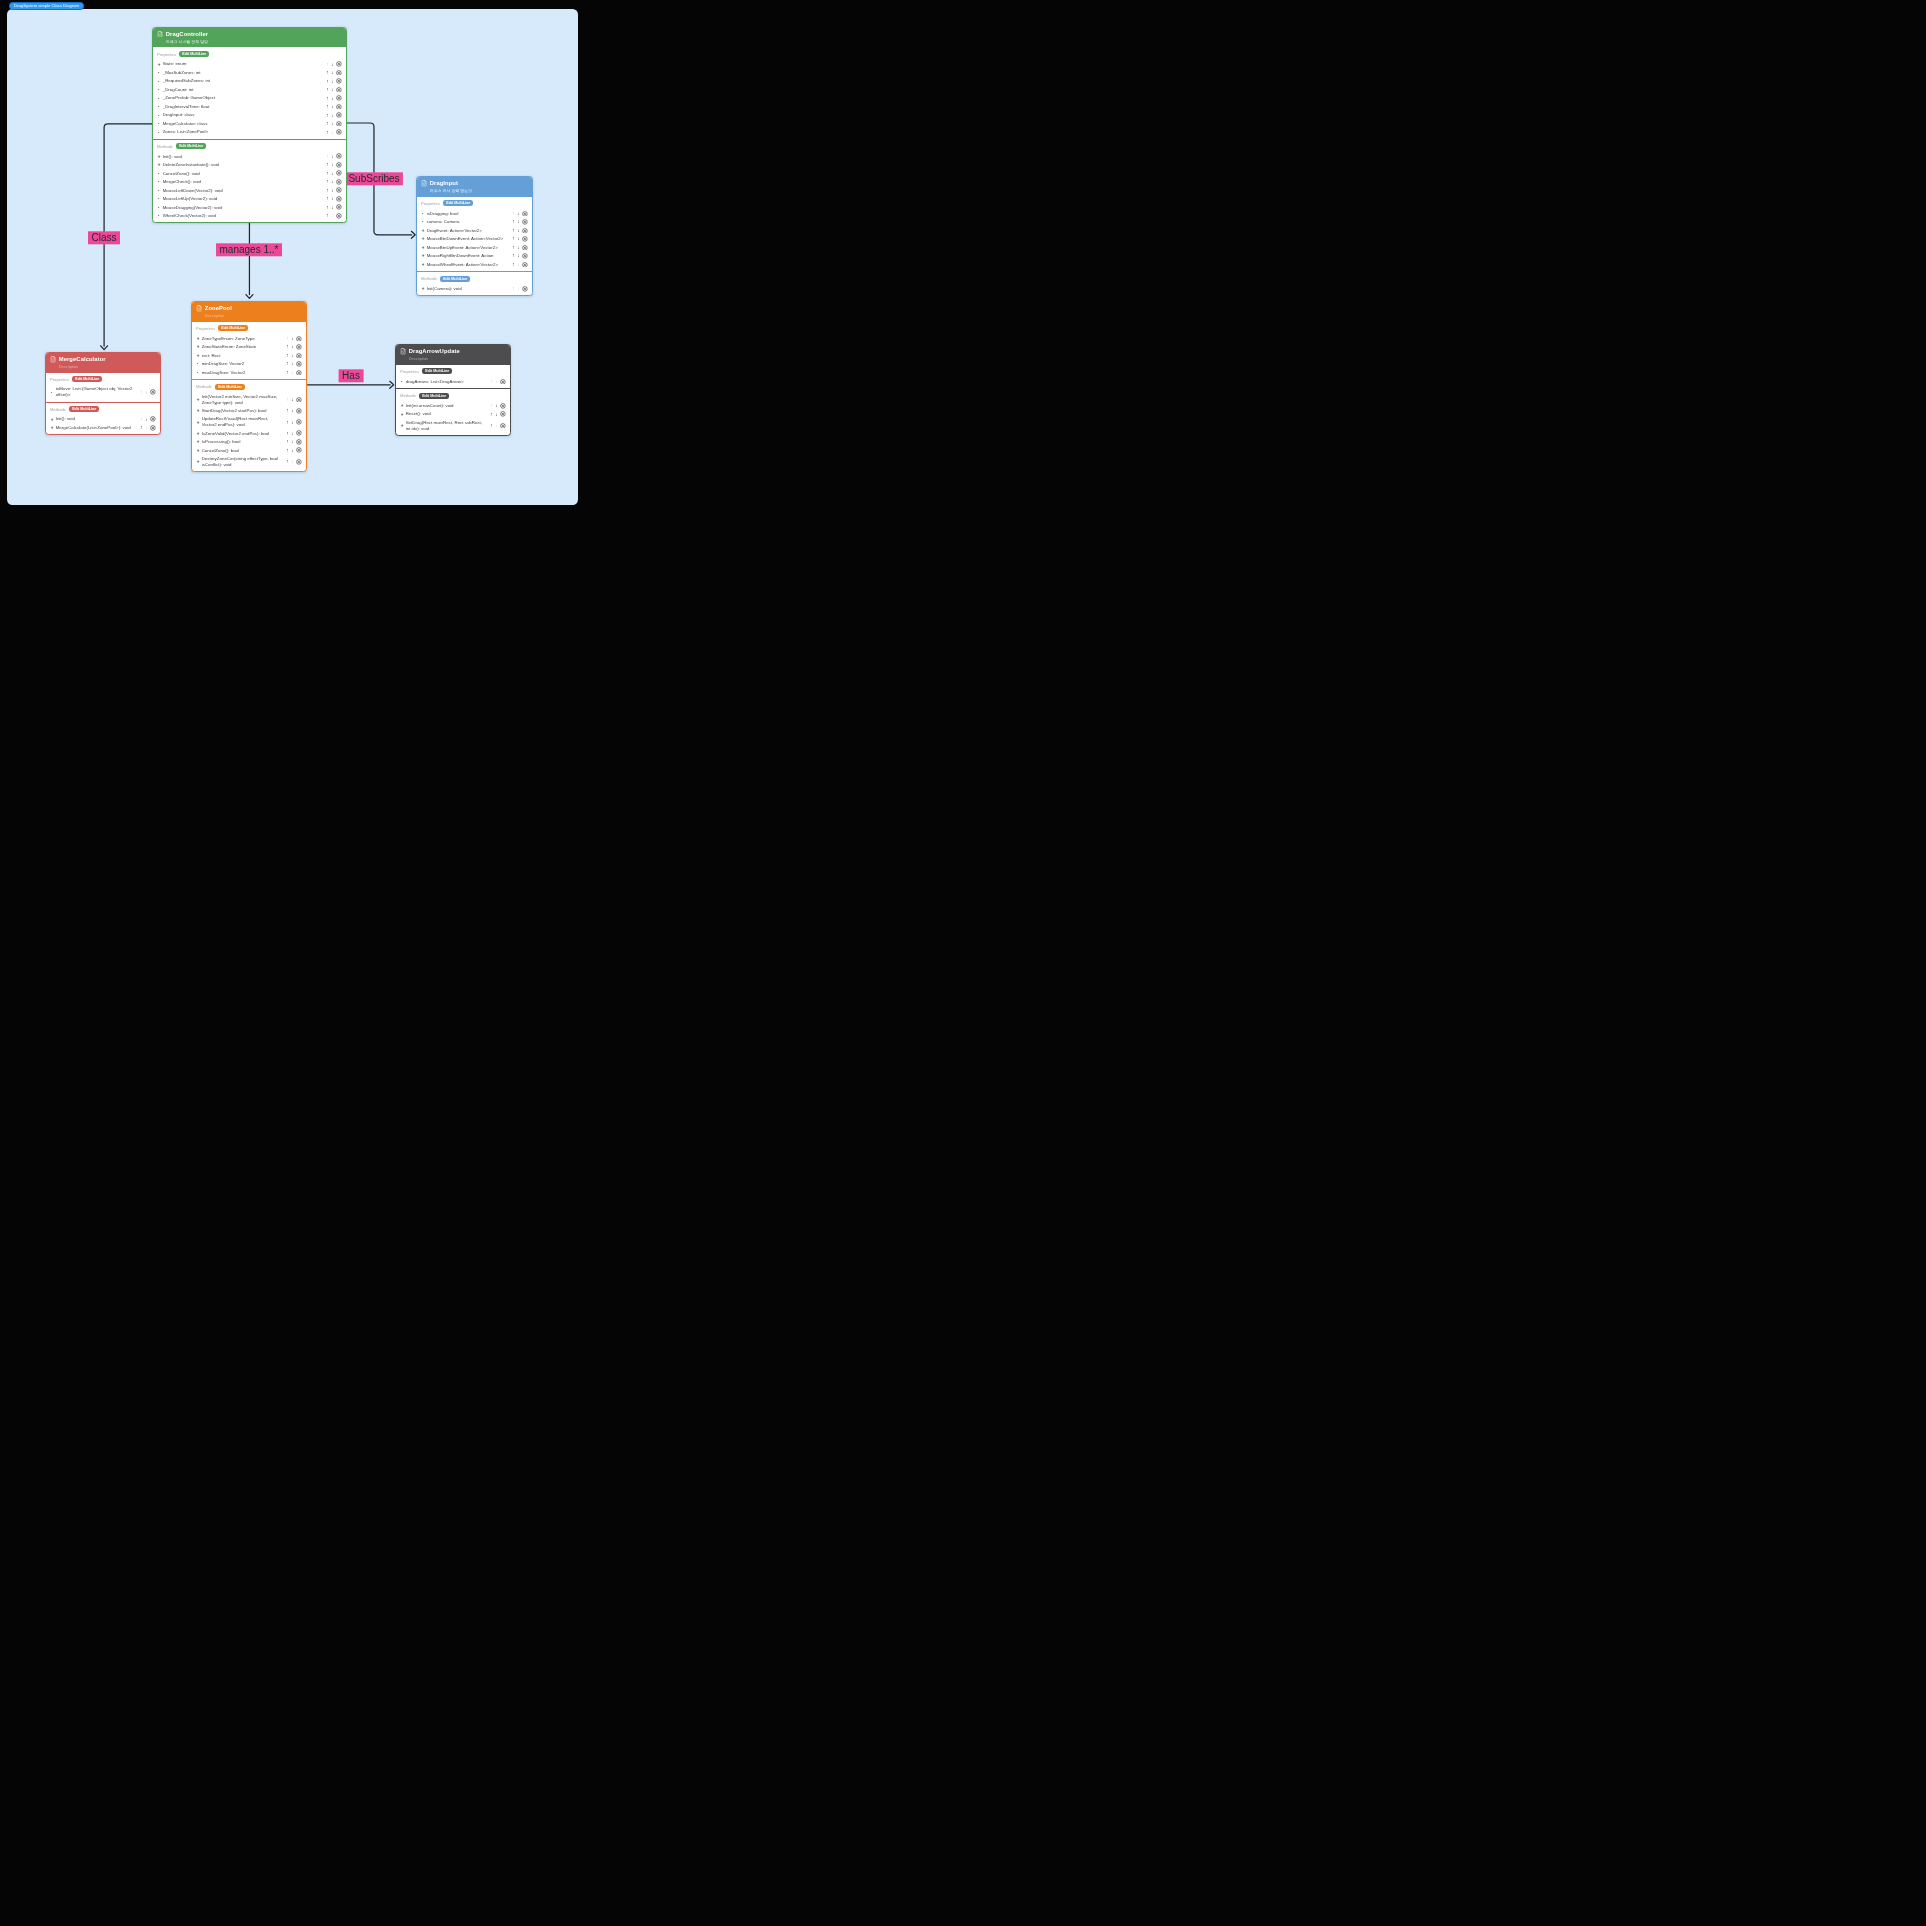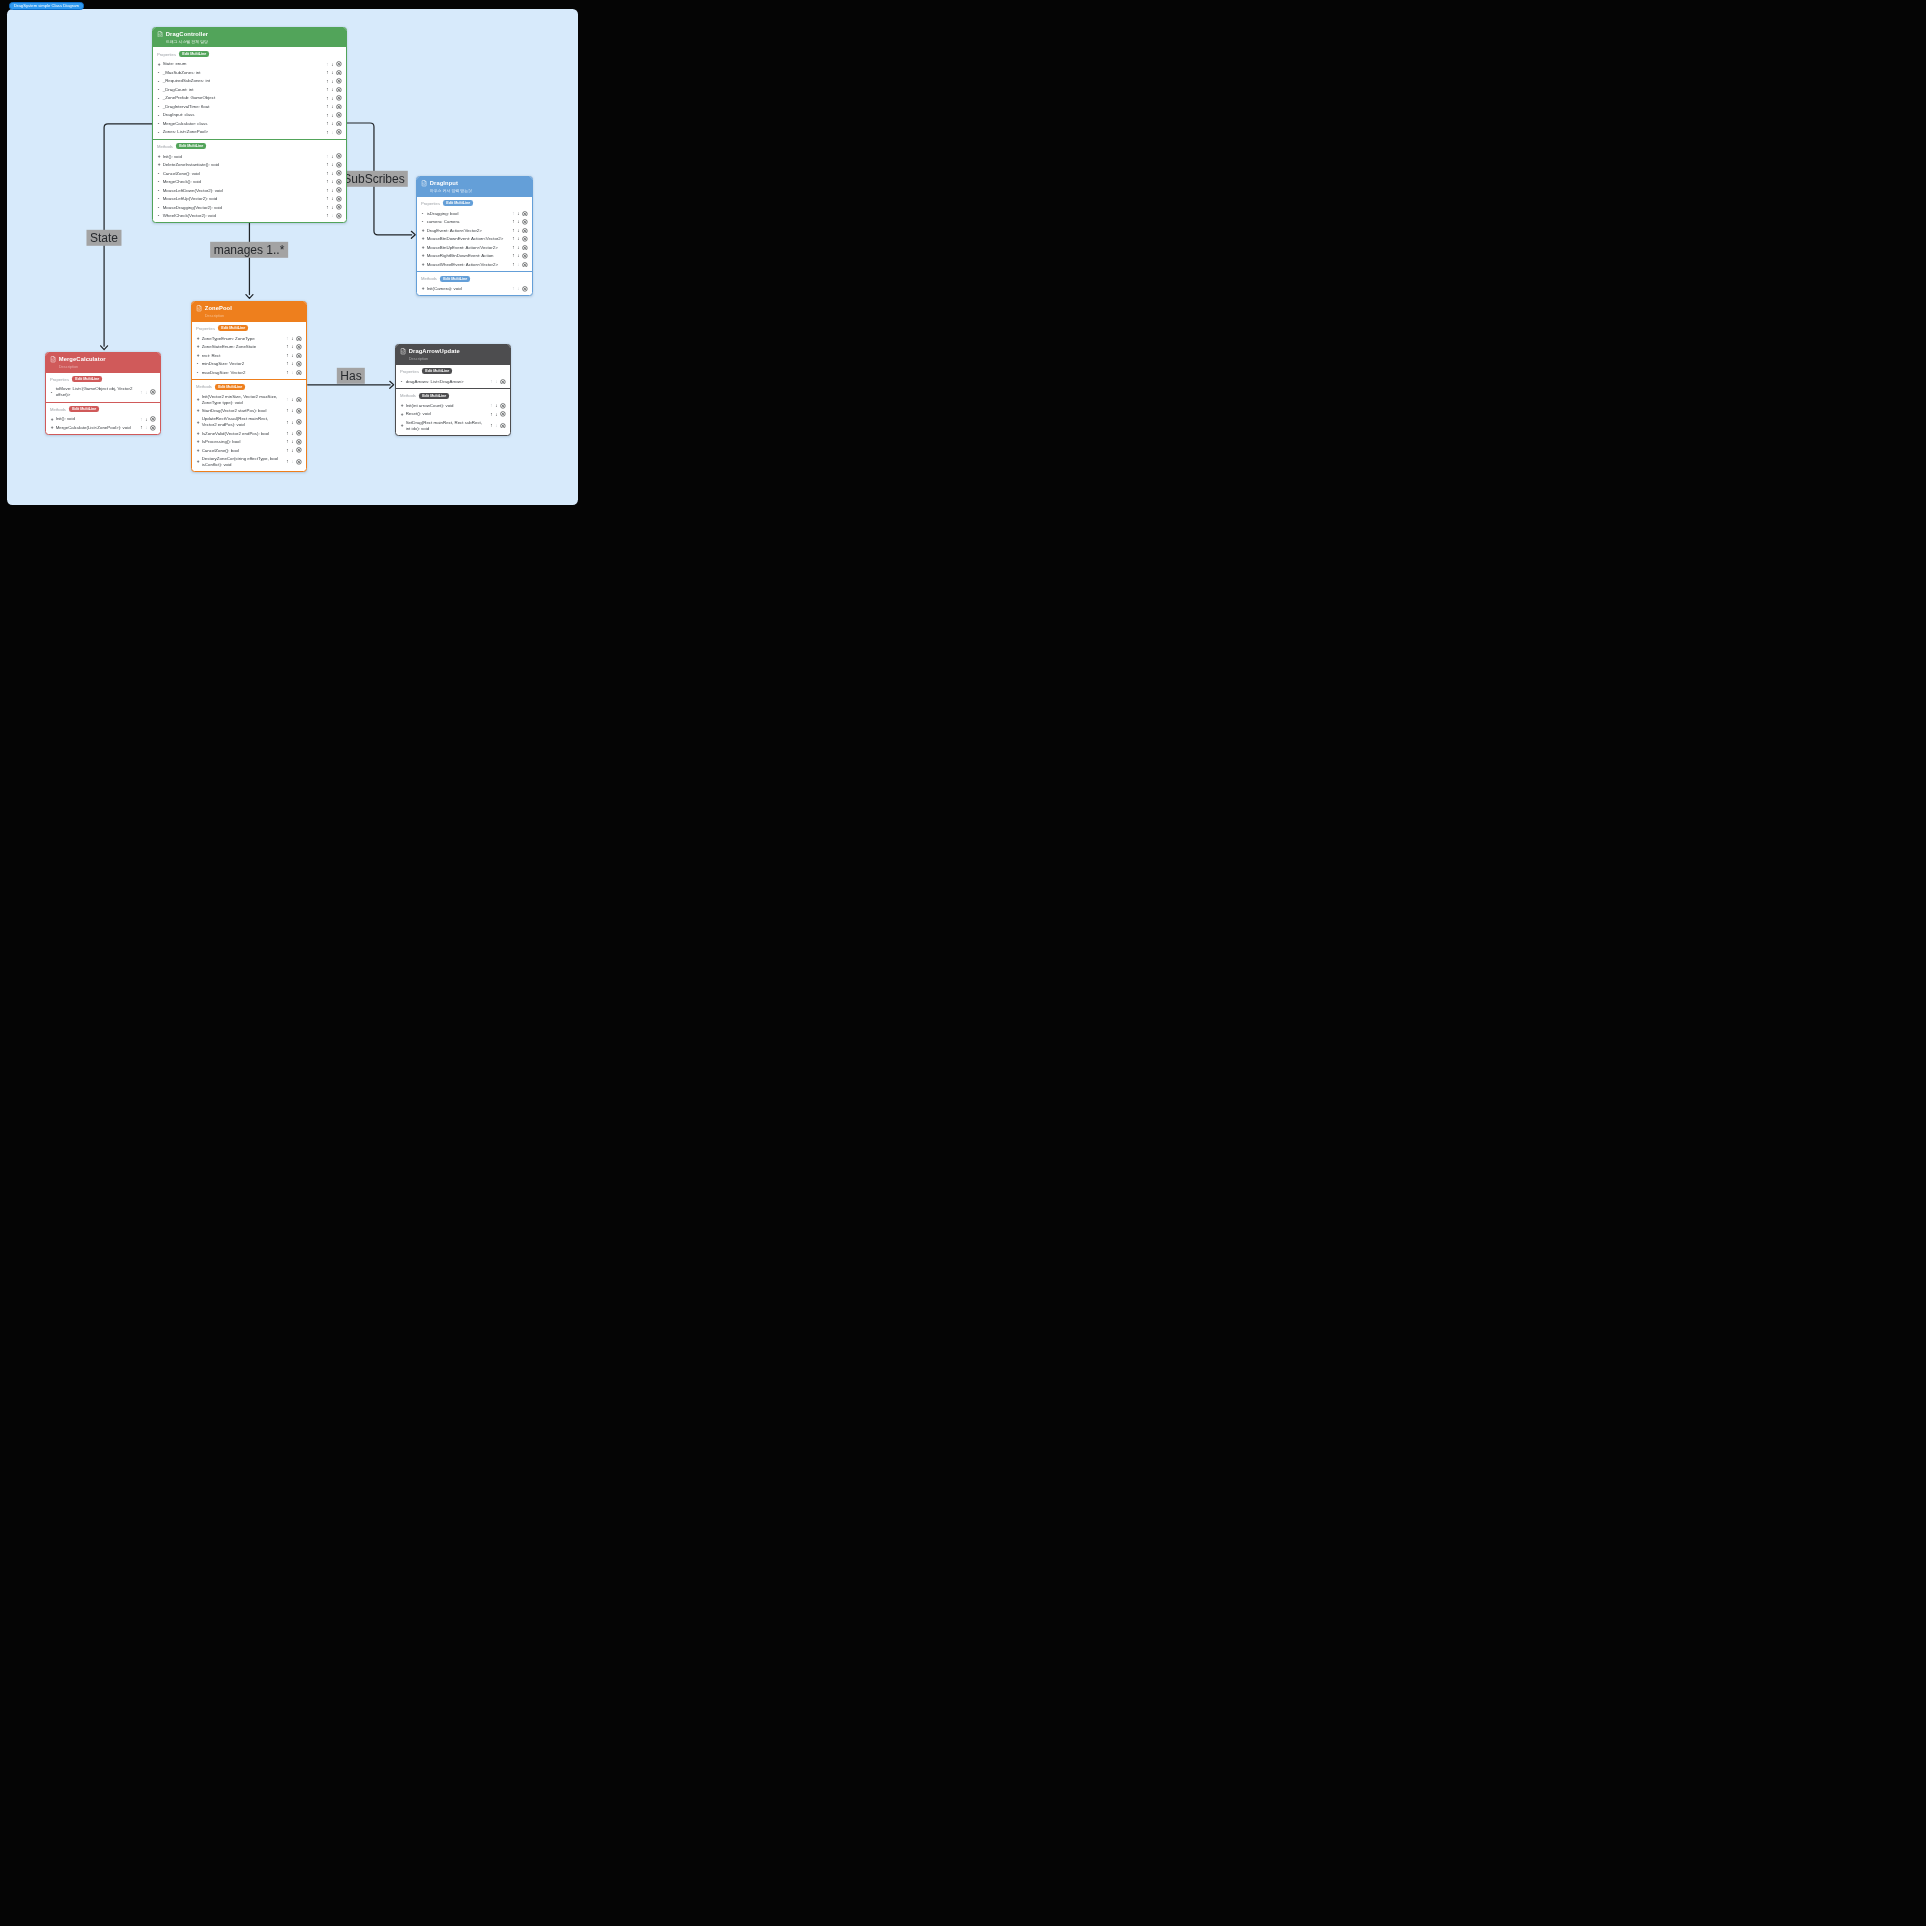--- a/index.html
+++ b/index.html
@@ -5,21 +5,21 @@
   * { margin:0; padding:0; box-sizing:border-box; }
   html,body { width:586px; height:512px; background:#050505; font-family:"Liberation Sans", sans-serif; position:relative; overflow:hidden; }
 
   .canvas { position:absolute; border-radius:5.4px; background:#D7EAFB; }
   .diagram-badge { position:absolute; background:#2F99F1; border:0.8px solid #0F6FCB; color:#fff;
     font-size:4.2px; padding:0.8px 3.9px; border-radius:3.5px; z-index:30; }
 
   svg.wires { position:absolute; left:0; top:0; z-index:5; }
   .wire { stroke:#212529; stroke-width:3.2; fill:none; stroke-linecap:round; stroke-linejoin:round; }
 
-  .wire-label { position:absolute; z-index:6; background:#a3a3a3; color:#26292D; font-size:12px;
+  .wire-label { position:absolute; z-index:6; background:#ec4899; color:#26292D; font-size:10px;
     font-weight:500; padding:1.2px 3.5px; transform:translate(-50%,-50%); white-space:nowrap; }
 
   .panel { position:absolute; z-index:10; border-radius:3.5px; background:#fff;
     border:0.6px solid var(--accent); box-shadow:0 0.8px 2.3px rgba(30,60,90,.18); overflow:hidden; }
   .phead { background:var(--accent); color:#fff; padding:3.1px 3.9px 3.5px 3.9px; }
   .ptitle { display:flex; align-items:center; gap:2.7px; }
   .pname { font-size:5.8px; font-weight:700; letter-spacing:0.1px; }
   .psub { font-size:3.9px; margin:1.5px 0 0 8.9px; opacity:.92; }
   .psub.ph { opacity:.45; }
 
@@ -56,21 +56,21 @@
   <path class="wire" d="M 647 576 V 764"></path>
   <path class="wire" d="M 638 764 L 647 774 L 656 764"></path>
 
   <path class="wire" d="M 899 319 H 960 Q 970 319 970 329 V 599 Q 970 609 980 609 H 1068"></path>
   <path class="wire" d="M 1067 600 L 1077 609 L 1067 618"></path>
 
   <path class="wire" d="M 798 998 H 1012"></path>
   <path class="wire" d="M 1011 989 L 1021 998 L 1011 1007"></path>
 </svg>
 
-<div class="wire-label" style="left:104px; top:238px;">State</div>
+<div class="wire-label" style="left:104px; top:238px;">Class</div>
 <div class="wire-label" style="left:374px; top:179px;">SubScribes</div>
 <div class="wire-label" style="left:249px; top:250px;">manages 1..*</div>
 <div class="wire-label" style="left:351px; top:376px;">Has</div>
 
 <div id="panels">
     <div class="panel" style="left: 152px; top: 26.6px; width: 195px; --accent: #52A45A;">
       <div class="phead">
         <div class="ptitle">
           <span class="picon">
             <svg width="6.2" height="6.5" viewBox="0 0 24 26">

